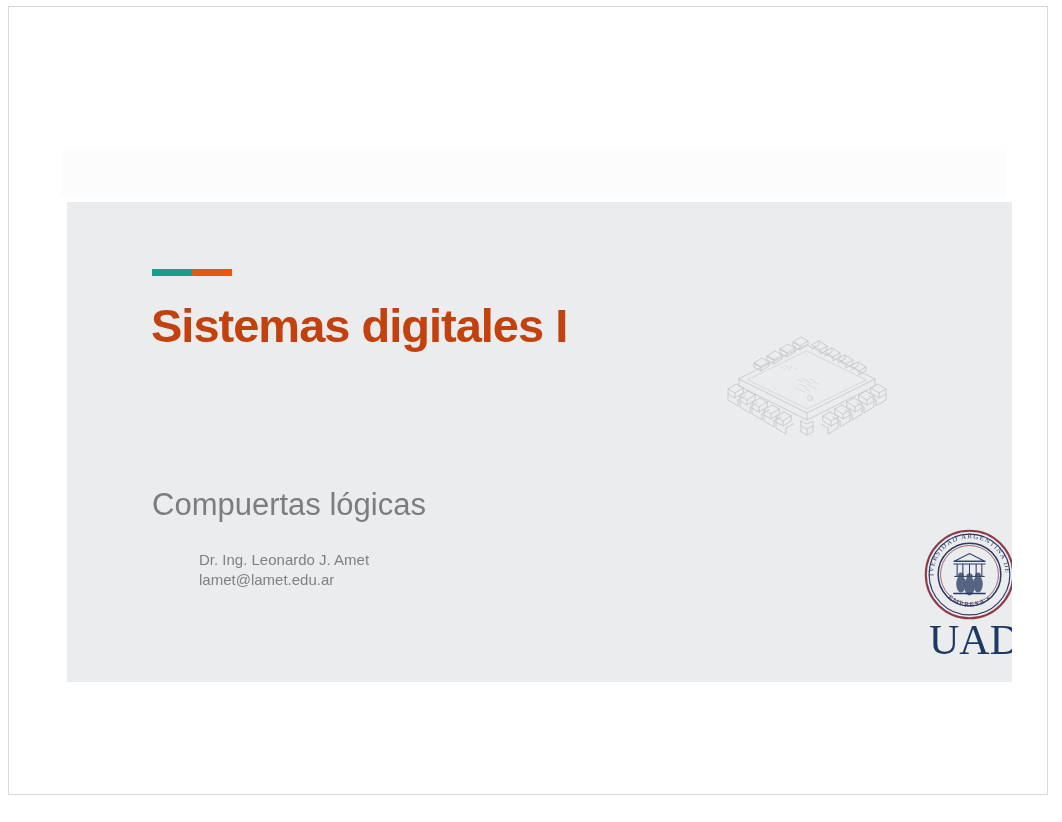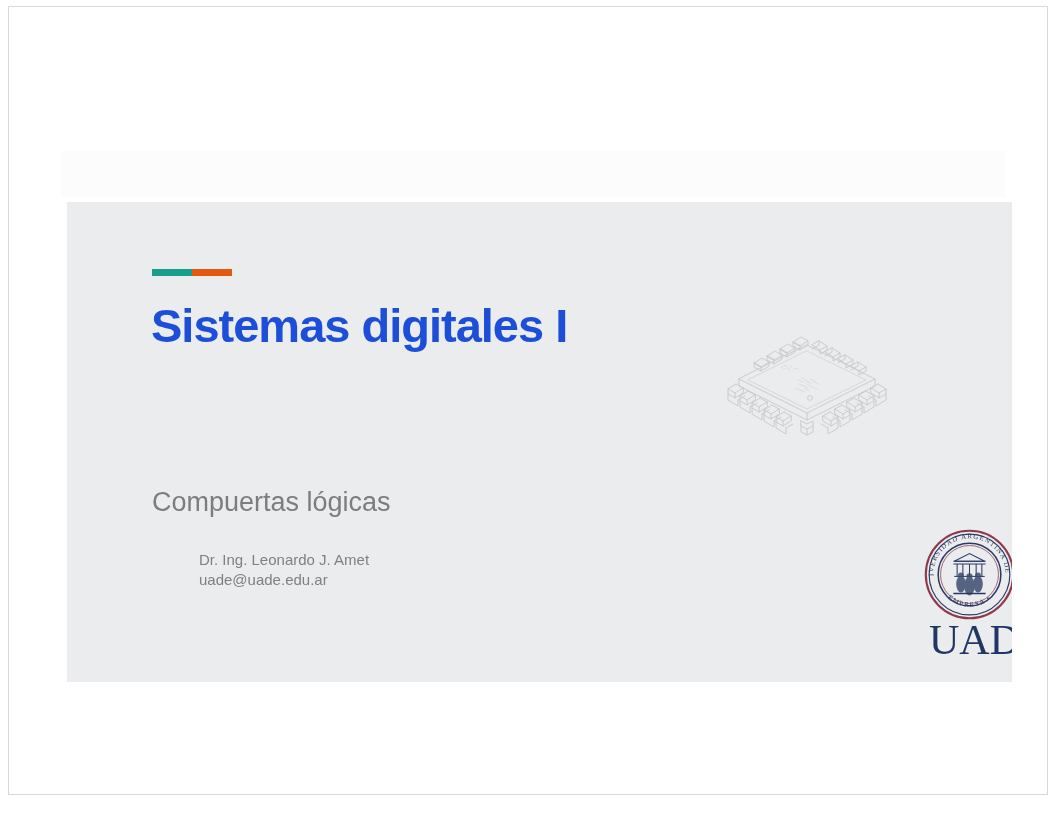--- a/index.html
+++ b/index.html
@@ -65,29 +65,29 @@
     background: #e3590f;
   }
 
   
   .slide-title {
     position: absolute;
     left: 84px;
     top: 96px;
     font-size: 47px;
     font-weight: bold;
-    color: #1d4ed8;
+    color: #c2410c;
     letter-spacing: -1px;
     white-space: nowrap;
   }
   .slide-subtitle {
     position: absolute;
     left: 85px;
     top: 285px;
-    font-size: 27px;
+    font-size: 31px;
     font-weight: normal;
     color: #7d7d7d;
     white-space: nowrap;
   }
   .author-block {
     position: absolute;
     left: 85px;
     top: 348px;
     font-size: 15px;
     line-height: 20px;
@@ -152,21 +152,21 @@
       <div class="seg-teal"></div>
       <div class="seg-orange"></div>
     </div>
 
     <div class="slide-title">Sistemas digitales I</div>
 
     <div class="slide-subtitle">Compuertas lógicas</div>
 
     <div class="author-block">
       <div>Dr. Ing. Leonardo J. Amet</div>
-      <div>uade@uade.edu.ar</div>
+      <div>lamet@lamet.edu.ar</div>
     </div>
 
     <div class="chip-illustration">
       <svg viewBox="0 0 200 125" xmlns="http://www.w3.org/2000/svg">
         <g fill="none" stroke="#c6c9cb" stroke-width="0.9" stroke-linejoin="round" stroke-linecap="round">
 
           <g>
             <path d="M47 31 l8 -5 l7 4 l-8 5 z"></path>
             <path d="M47 31 l0 4 l7 4 l0 -4 z"></path>
             <path d="M54 39 l8 -5 l0 -4"></path>

